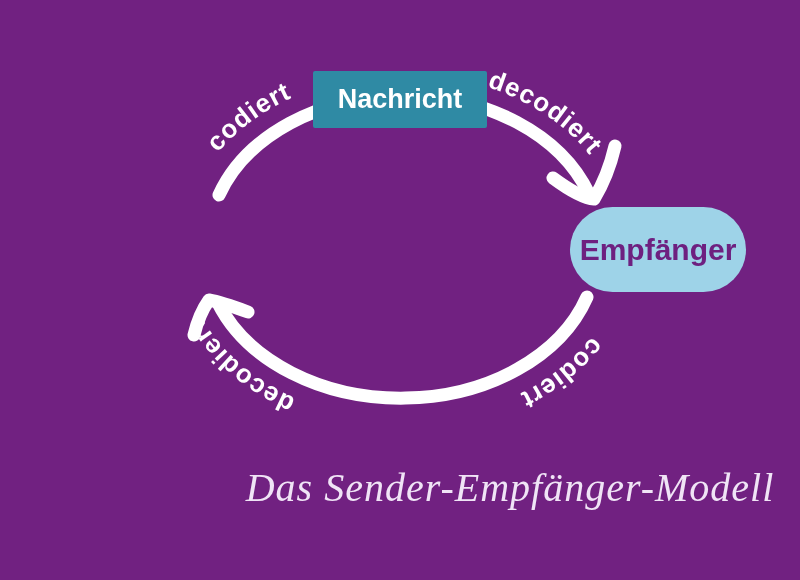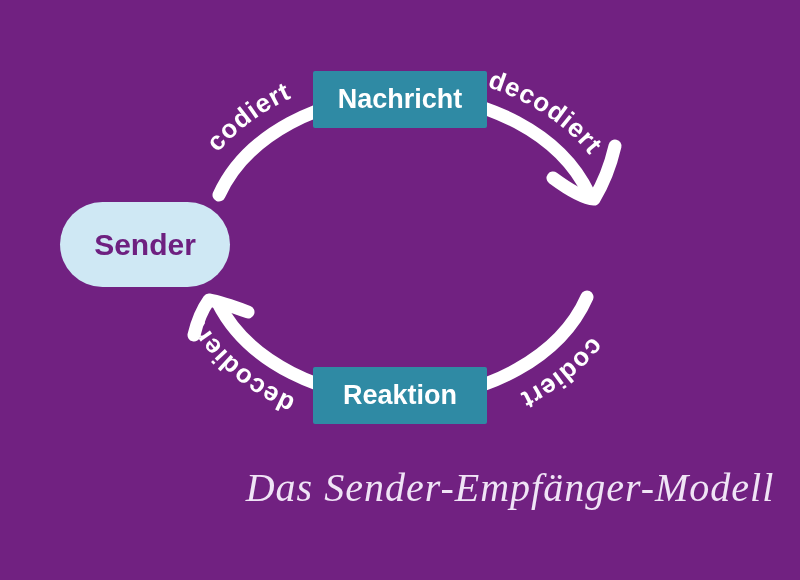--- a/index.html
+++ b/index.html
@@ -104,28 +104,25 @@
       <textPath href="#topTextPath" startOffset="74%" text-anchor="middle">decodiert</textPath>
     </text>
     <text class="edge-label">
       <textPath href="#bottomTextPath" startOffset="23%" text-anchor="middle">codiert</textPath>
     </text>
     <text class="edge-label">
       <textPath href="#bottomTextPath" startOffset="78%" text-anchor="middle">decodiert</textPath>
     </text>
   </svg>
 
-  <div id="sender-node" class="node pill">
-    <span>Sender</span>
-  </div>
 
   <div id="nachricht-node" class="node box">
     <span>Nachricht</span>
   </div>
 
+  <div id="empfaenger-node" class="node pill">
+    <span>Empfänger</span>
+  </div>
 
-  <div id="reaktion-node" class="node box">
-    <span>Reaktion</span>
-  </div>
 
   <div id="diagram-title">Das Sender-Empfänger-Modell</div>
 
 </div>
 
 </body></html>

